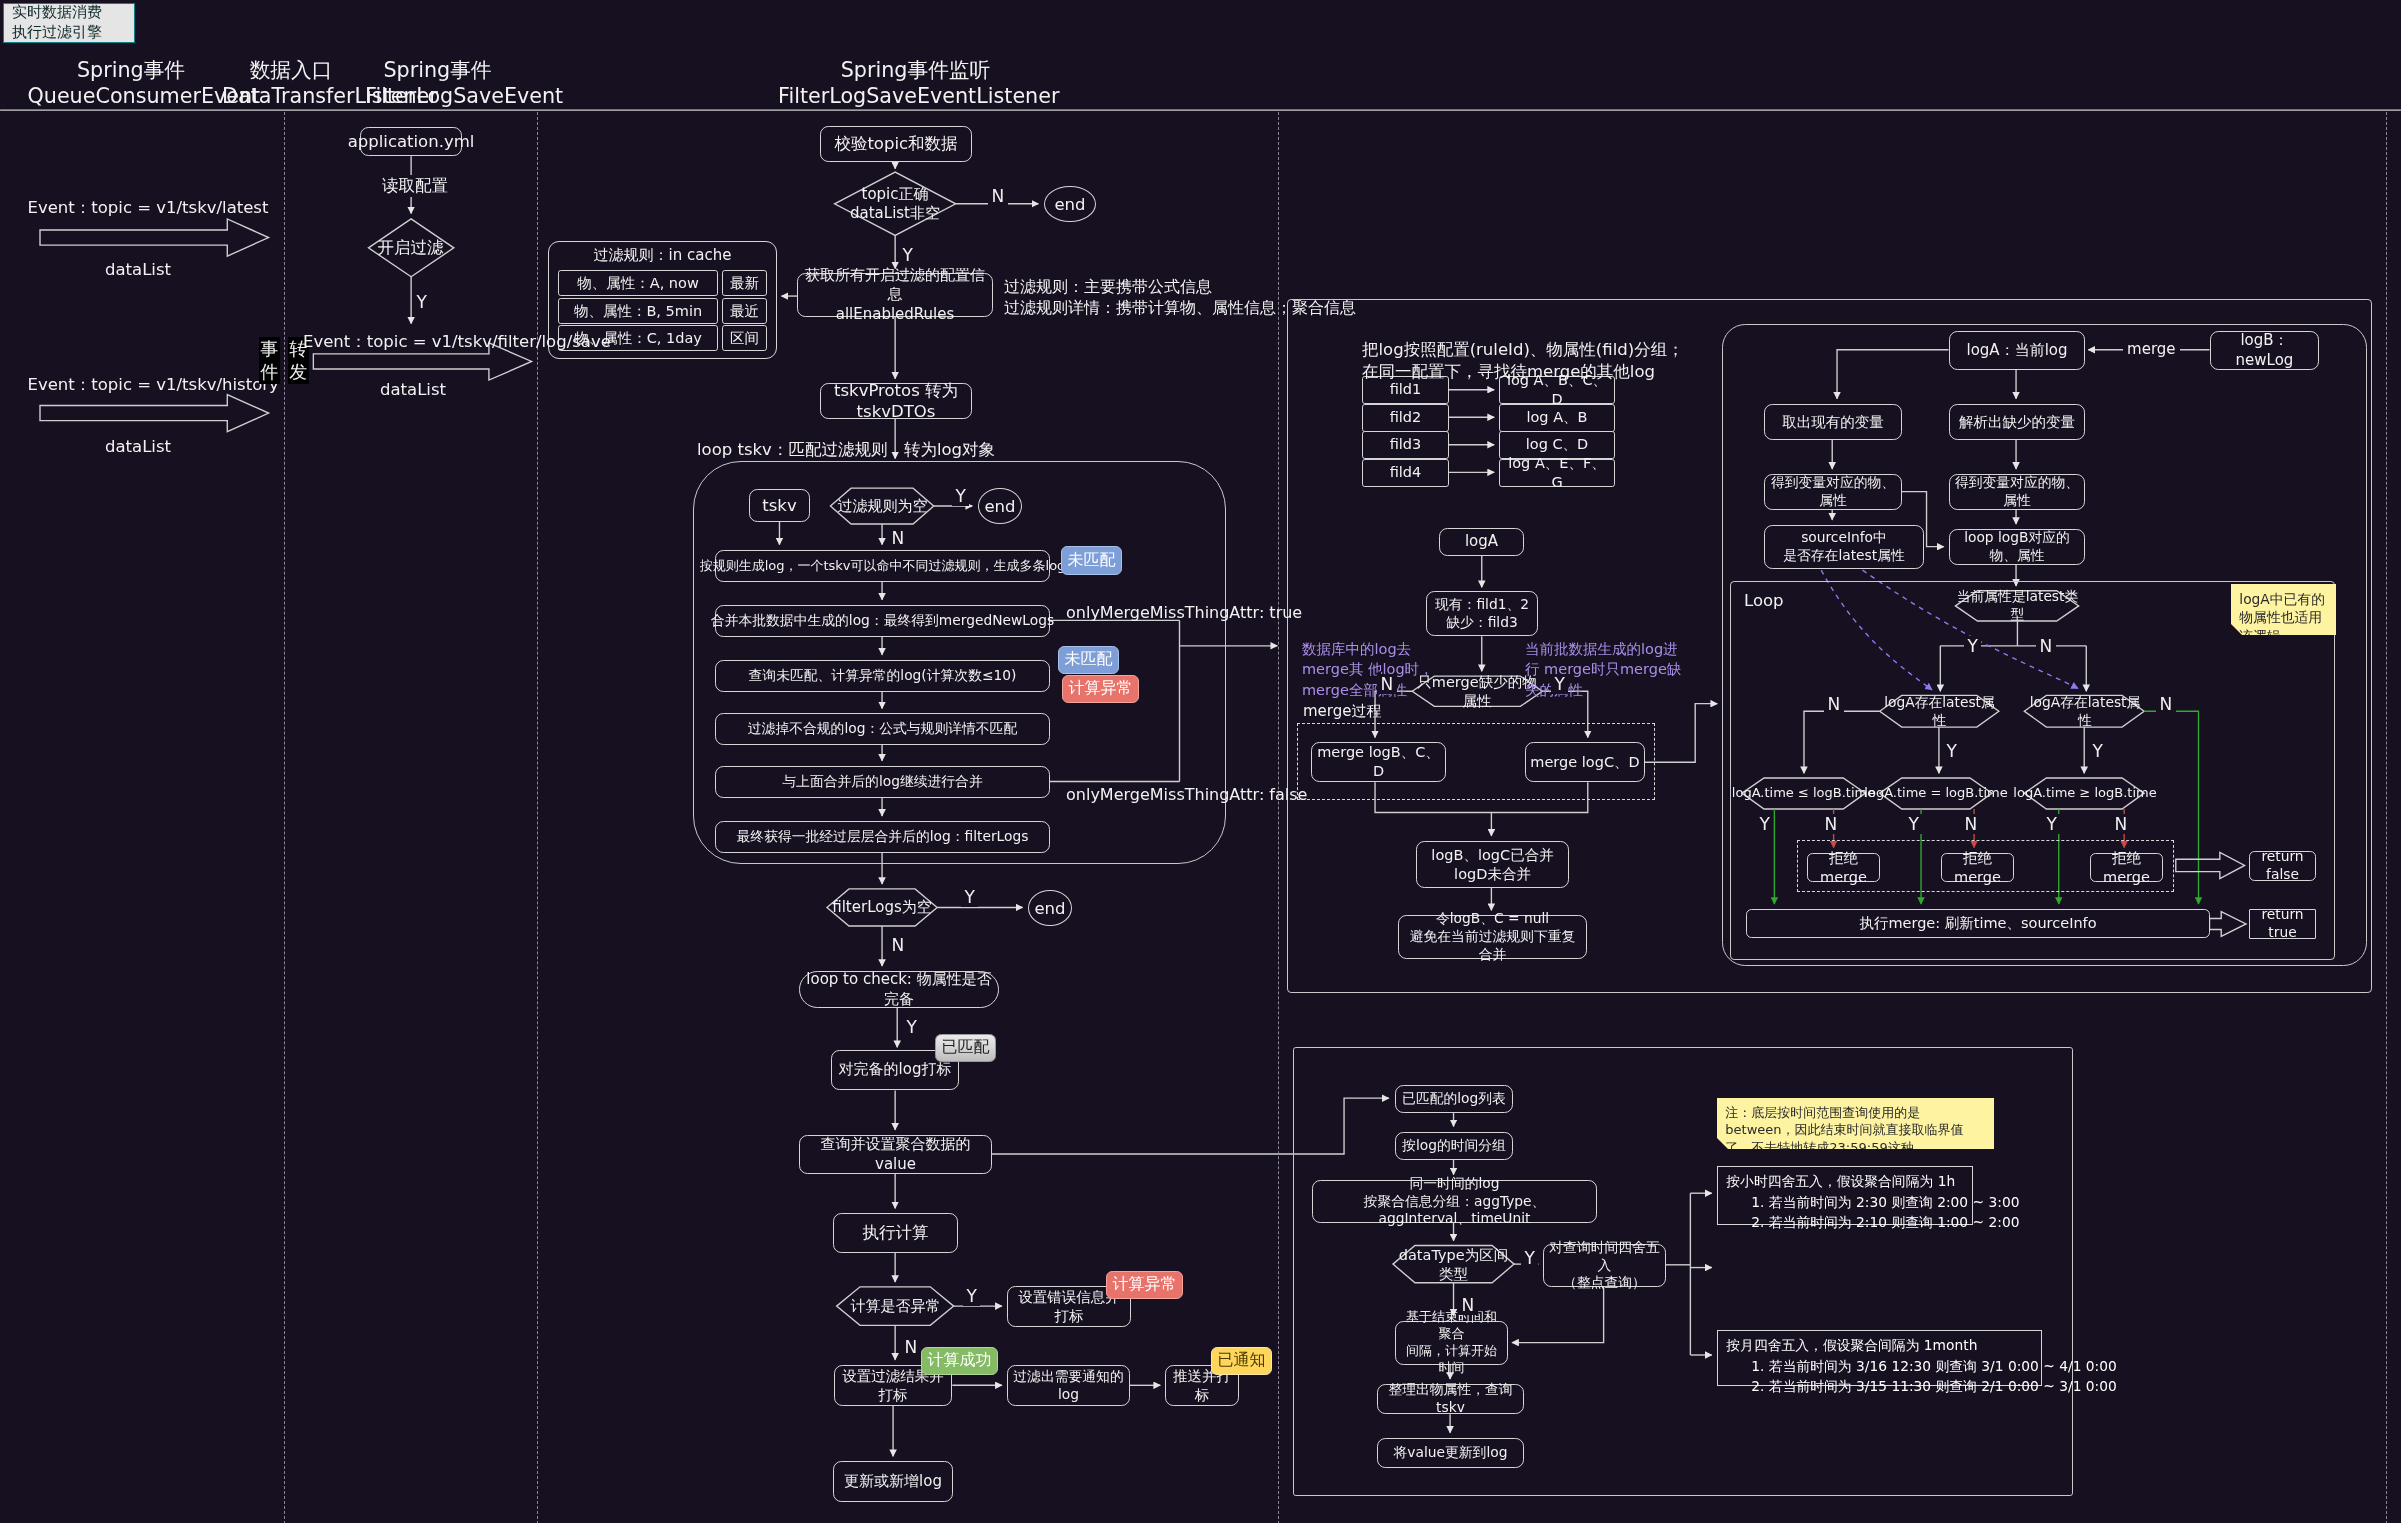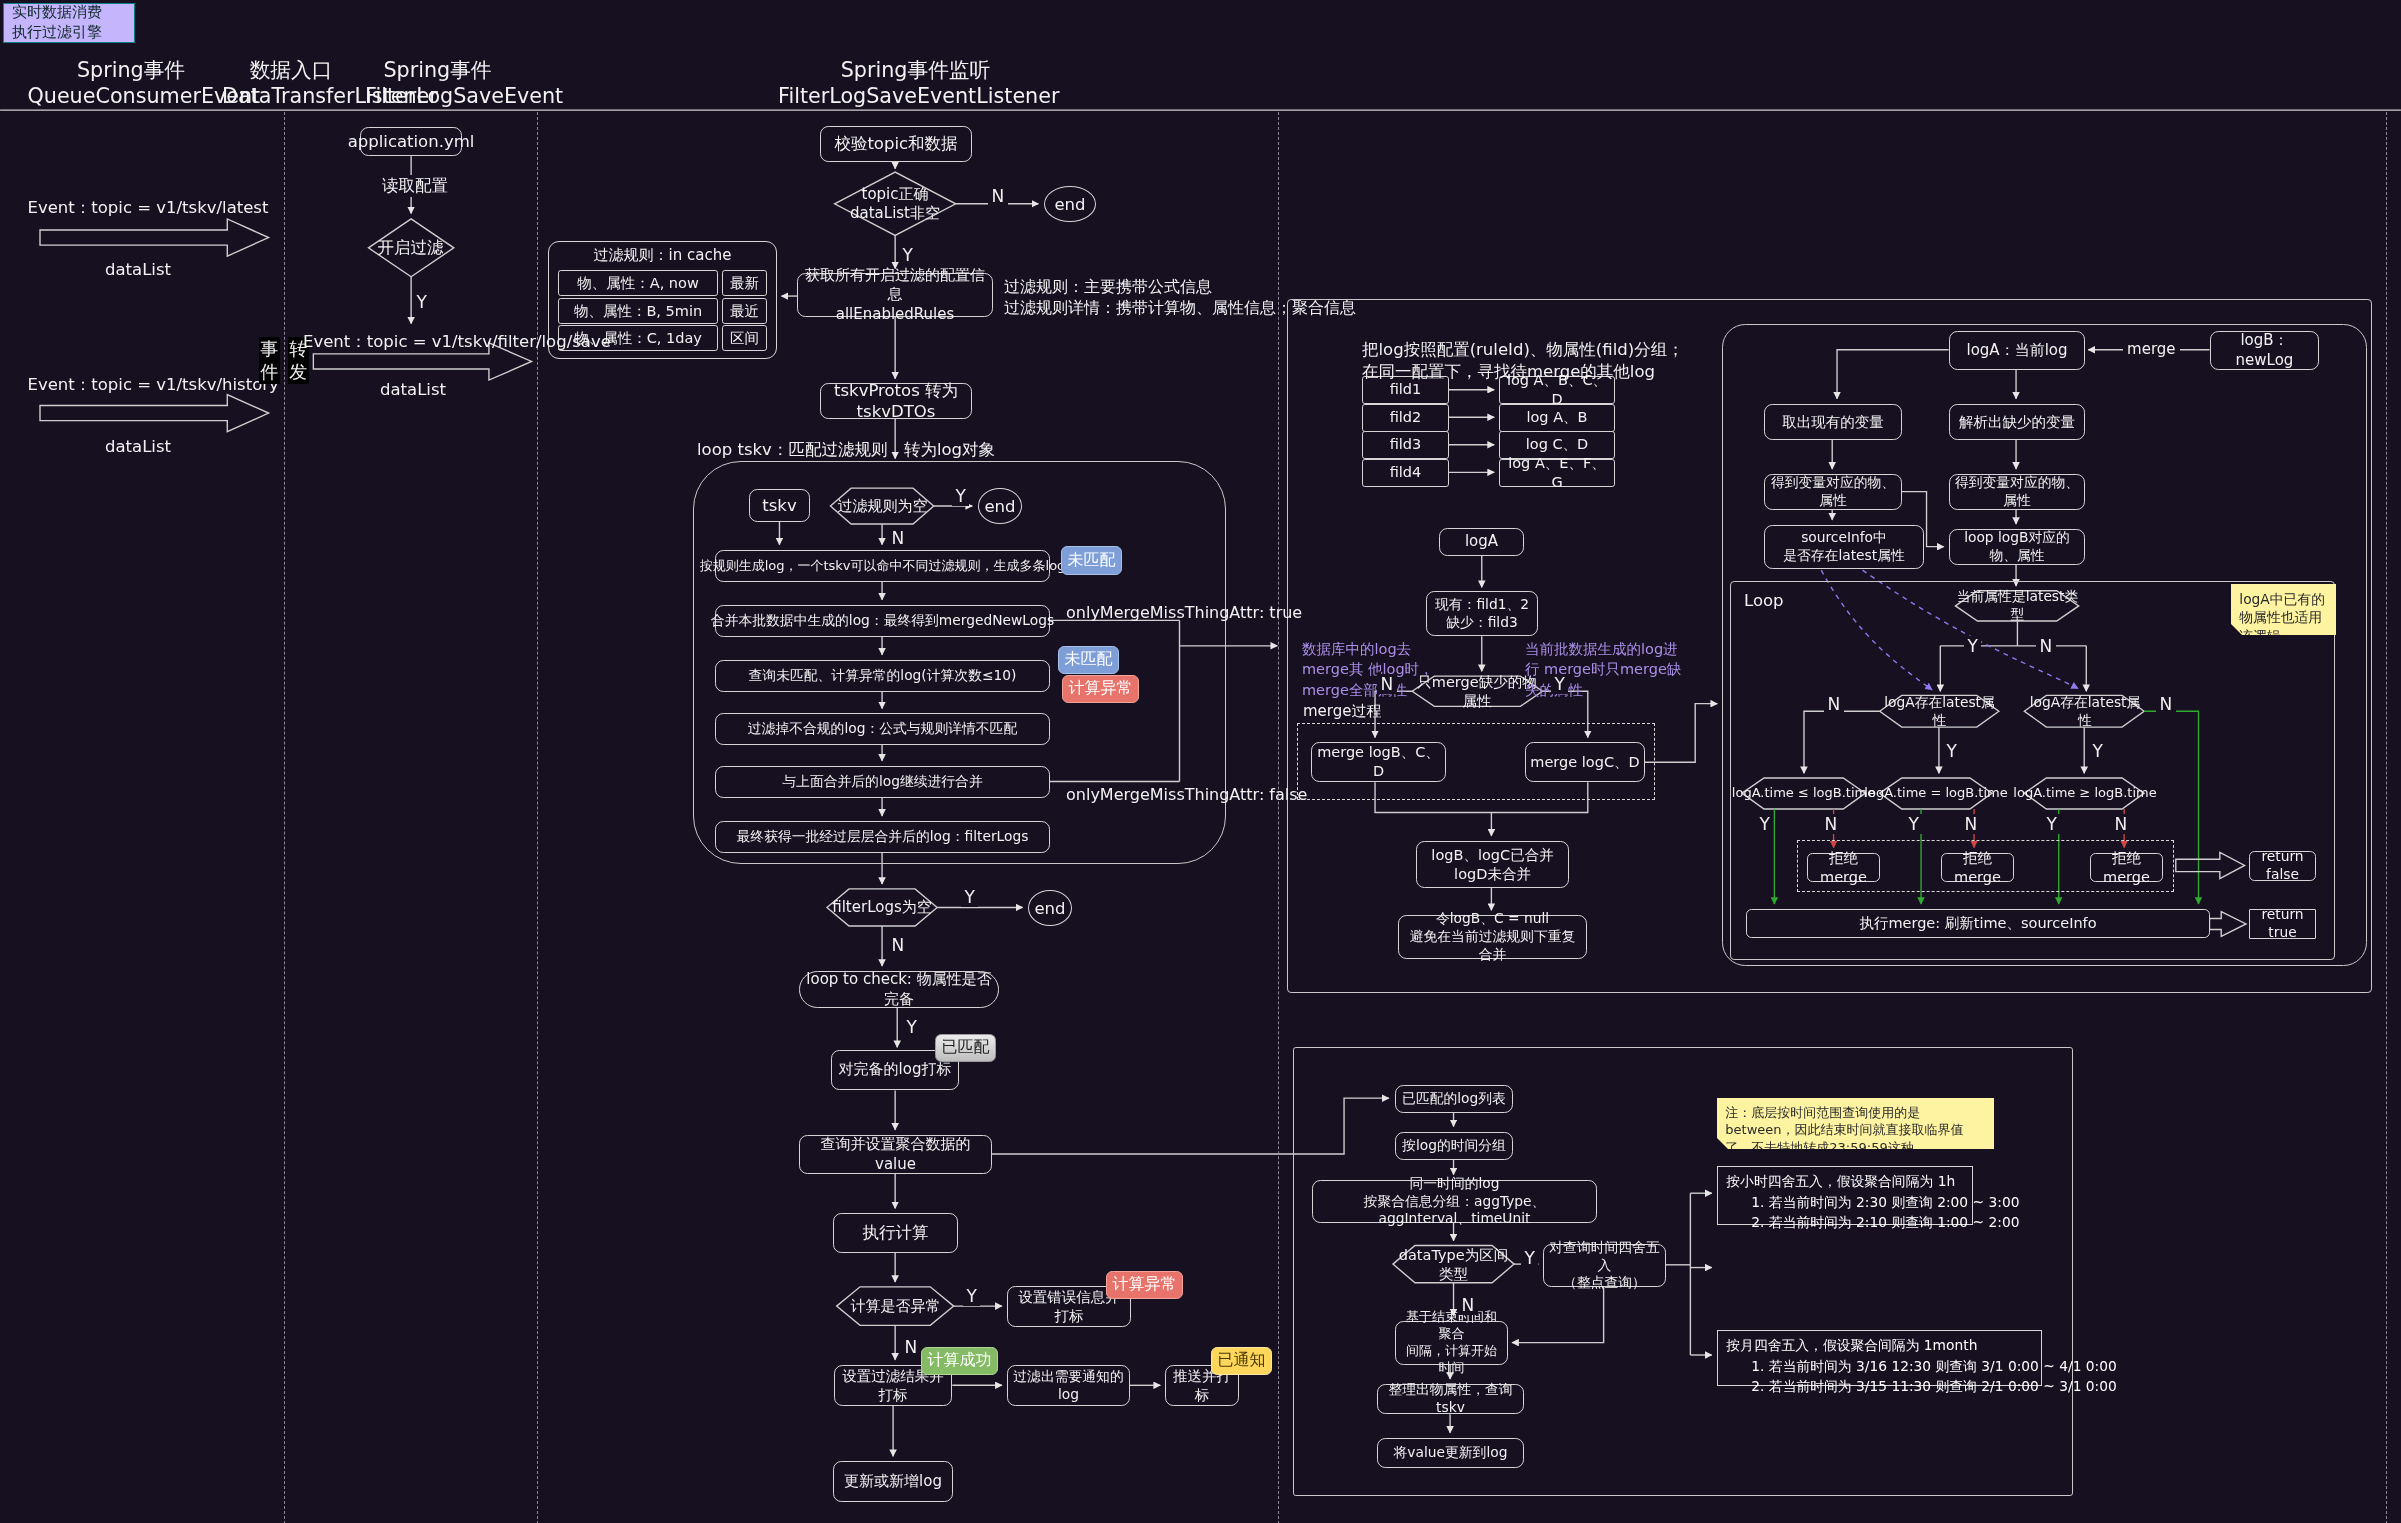--- a/index.html
+++ b/index.html
@@ -177,21 +177,21 @@
     <path class="w" d="M2455,1968 L2486,1968" marker-end="url(#mW)"></path>
     <path class="w" d="M2106,1982 L2106,2003" marker-end="url(#mW)"></path>
     <path class="w" d="M2106,2054 L2106,2081" marker-end="url(#mW)"></path>
   </svg>
 
   <div class="vdash" style="left:284px;top:112px;height:1412px"></div>
   <div class="vdash" style="left:537px;top:112px;height:1412px"></div>
   <div class="vdash" style="left:1278px;top:112px;height:1412px"></div>
   <div class="vdash" style="left:2386px;top:112px;height:1412px"></div>
 
-  <div style="position:absolute;left:2.8px;top:2.8px;width:132px;height:40px;background:#c4b5fd;border:1.4px solid #0e8088;
+  <div style="position:absolute;left:2.8px;top:2.8px;width:132px;height:40px;background:#e5e5e5;border:1.4px solid #0e8088;
        color:#102a2c;font-size:15px;line-height:1.3;display:flex;flex-direction:column;justify-content:center;
        padding-left:8.3px;box-sizing:border-box;z-index:6">
     <span>实时数据消费</span>
     <span>执行过滤引擎</span>
   </div>
 
   <div class="hdr" style="left:27.5px;top:58px;width:207px">
     <span>Spring事件</span><br>
     <span>QueueConsumerEvent</span>
   </div>

